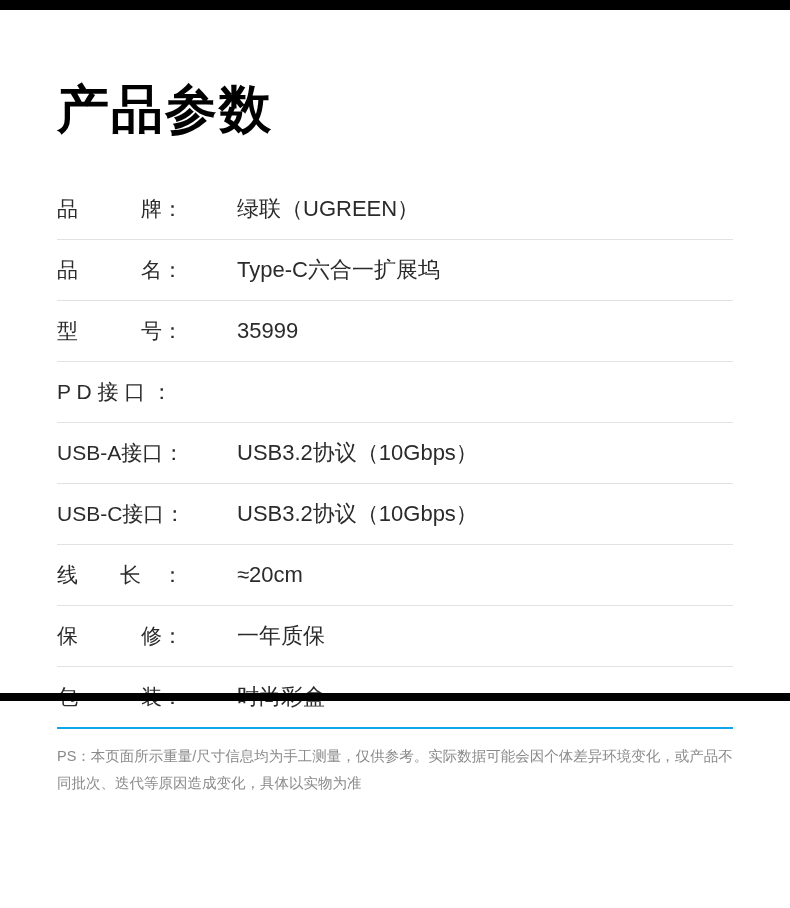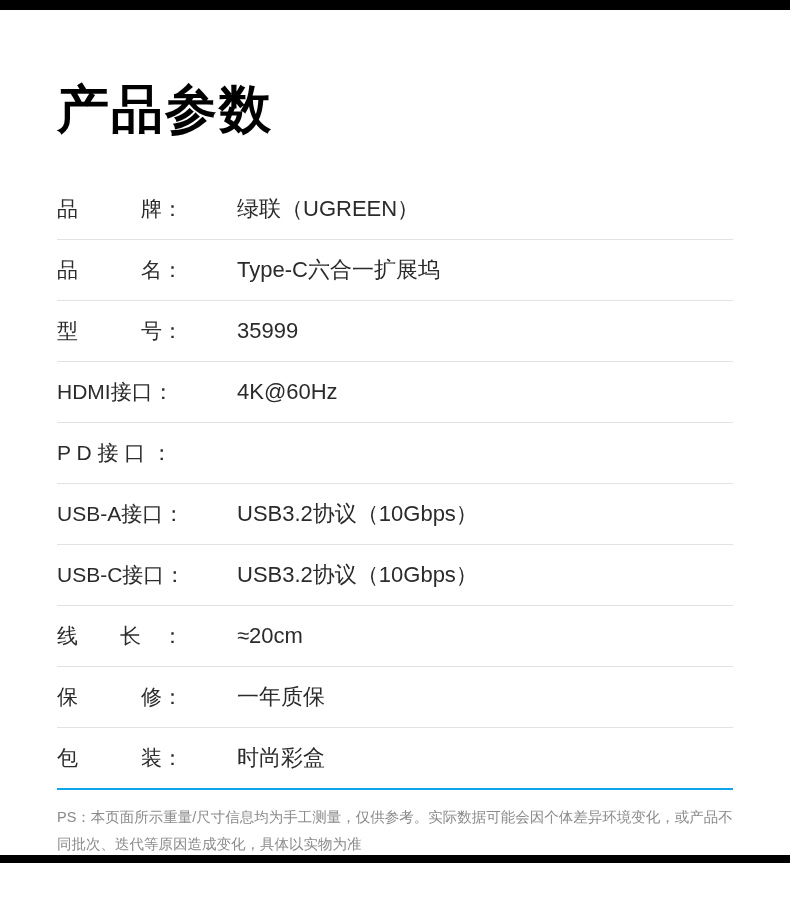--- a/index.html
+++ b/index.html
@@ -10,21 +10,21 @@
   body {
     width: 790px;
     height: 908px;
     font-family: "Liberation Sans", sans-serif;
     color: #222222;
     position: relative;
     overflow: hidden;
   }
   .page {
     width: 790px;
-    height: 863px;
+    height: 701px;
     box-sizing: border-box;
     background: #ffffff;
     position: relative;
   }
   .top-bar {
     width: 100%;
     height: 10px;
     background: #000000;
   }
   .content {
@@ -109,24 +109,20 @@
       <div class="spec-row">
         <div class="spec-label">品　　　名：</div>
         <div class="spec-value">Type-C六合一扩展坞</div>
       </div>
 
       <div class="spec-row">
         <div class="spec-label">型　　　号：</div>
         <div class="spec-value">35999</div>
       </div>
 
-      <div class="spec-row">
-        <div class="spec-label">HDMI接口：</div>
-        <div class="spec-value">4K@60Hz</div>
-      </div>
 
       <div class="spec-row">
         <div class="spec-label">P D 接 口 ：</div>
       </div>
 
       <div class="spec-row">
         <div class="spec-label">USB-A接口：</div>
         <div class="spec-value">USB3.2协议（10Gbps）</div>
       </div>
 

